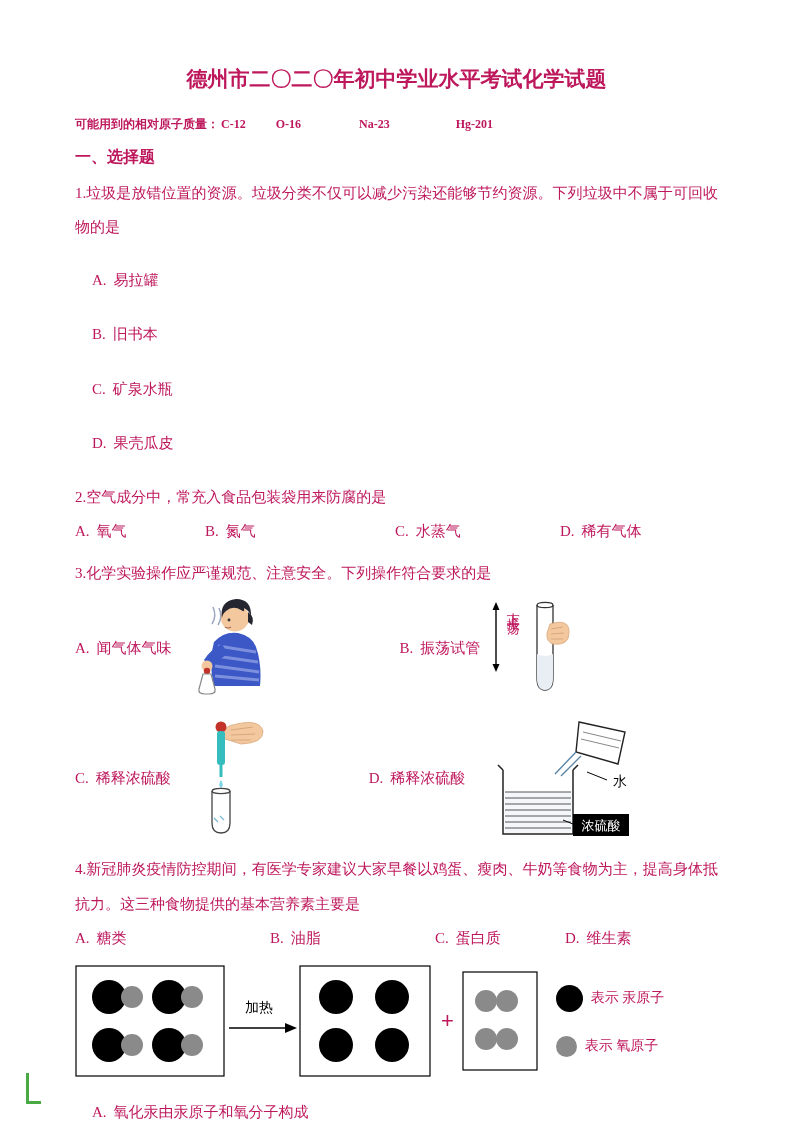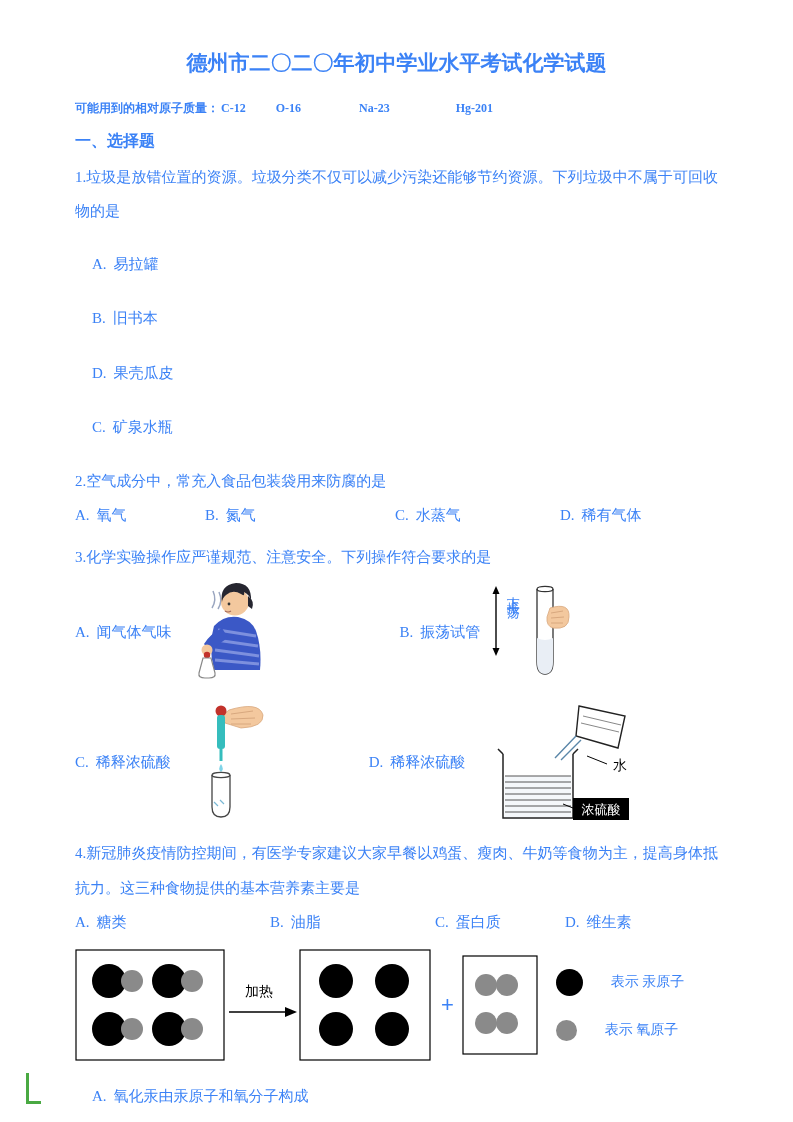--- a/index.html
+++ b/index.html
@@ -1,18 +1,18 @@
 <!DOCTYPE html>
 <html><head>
 <meta charset="utf-8">
 <title>Exam Page</title>
 <style>
   html,body{margin:0;padding:0;background:#ffffff;}
   .page{position:relative;width:793px;height:1122px;box-sizing:border-box;
-    padding:48px 75px 24px;background:#fff;overflow:hidden;color:#3b82f6;
+    padding:64px 75px 24px;background:#fff;overflow:hidden;color:#be185d;
     font-family:"Liberation Serif","DejaVu Serif",serif;font-size:15px;}
   .title{font-size:21px;font-weight:bold;text-align:center;margin:0 0 20px;line-height:1.5;}
   .masses{font-weight:bold;font-size:12px;margin:0 0 14px;white-space:nowrap;}
   .masses .m1{margin-left:2px;margin-right:30px;}
   .masses .m2{margin-right:58px;}
   .masses .m3{margin-right:66px;}
   .heading{font-weight:bold;font-size:16px;margin:0 0 8px;}
   .question{margin:0 0 4px;}
   .stem{margin:0;line-height:2.3;text-align:justify;}
   .opt-col p{margin:17px;line-height:2.5;}
@@ -27,21 +27,21 @@
   .gap-b2{margin-left:104px;}
   .imgA{margin-left:6px;}
   .imgB{display:flex;align-items:flex-start;margin-left:10px;}
   .imgC{margin-left:8px;}
   .imgD{margin-left:10px;}
   .vtext{writing-mode:vertical-rl;text-orientation:upright;font-size:13px;
     letter-spacing:3px;line-height:1.1;margin:4px 2px 0 3px;}
   .diagram{display:flex;align-items:center;margin:10px 0 4px;}
   .plus{font-size:22px;margin:0 8px 0 10px;font-family:"Liberation Sans",sans-serif;}
   .legend{margin-left:18px;display:flex;flex-direction:column;gap:24px;}
-  .legend-row{display:flex;align-items:center;gap:28px;font-size:14px;white-space:nowrap;}
+  .legend-row{display:flex;align-items:center;gap:8px;font-size:14px;white-space:nowrap;}
   .dot{border-radius:50%;display:inline-block;flex:none;}
   .dot-hg{width:27px;height:27px;background:#000000;}
   .dot-o{width:21px;height:21px;background:#8a8a8a;}
   .hg{fill:#000000;}
   .ox{fill:#8a8a8a;}
   .mol-box{fill:none;stroke:#000;stroke-width:1.2;}
   .corner{position:absolute;left:26px;bottom:18px;width:12px;height:28px;
     border-left:3px solid #49a942;border-bottom:3px solid #49a942;}
   svg{display:block;}
   svg text{font-family:"Liberation Serif","DejaVu Serif",serif;}
@@ -57,22 +57,22 @@
     <span>可能用到的相对原子质量：</span><span class="m1">C-12</span><span class="m2">O-16</span><span class="m3">Na-23</span><span class="m4">Hg-201</span>
   </div>
 
   <div class="heading">一、选择题</div>
 
   <section class="question">
     <p class="stem">1.垃圾是放错位置的资源。垃圾分类不仅可以减少污染还能够节约资源。下列垃圾中不属于可回收物的是</p>
     <div class="opt-col">
       <p><span class="olabel">A.</span><span>易拉罐</span></p>
       <p><span class="olabel">B.</span><span>旧书本</span></p>
+      <p><span class="olabel">C.</span><span>矿泉水瓶</span></p>
       <p><span class="olabel">D.</span><span>果壳瓜皮</span></p>
-      <p><span class="olabel">C.</span><span>矿泉水瓶</span></p>
     </div>
   </section>
 
   <section class="question">
     <p class="stem">2.空气成分中，常充入食品包装袋用来防腐的是</p>
     <div class="opt-row q2-opts">
       <span class="cell cell1"><span class="olabel">A.</span><span>氧气</span></span>
       <span class="cell cell2"><span class="olabel">B.</span><span>氮气</span></span>
       <span class="cell cell3"><span class="olabel">C.</span><span>水蒸气</span></span>
       <span class="cell cell4"><span class="olabel">D.</span><span>稀有气体</span></span>

